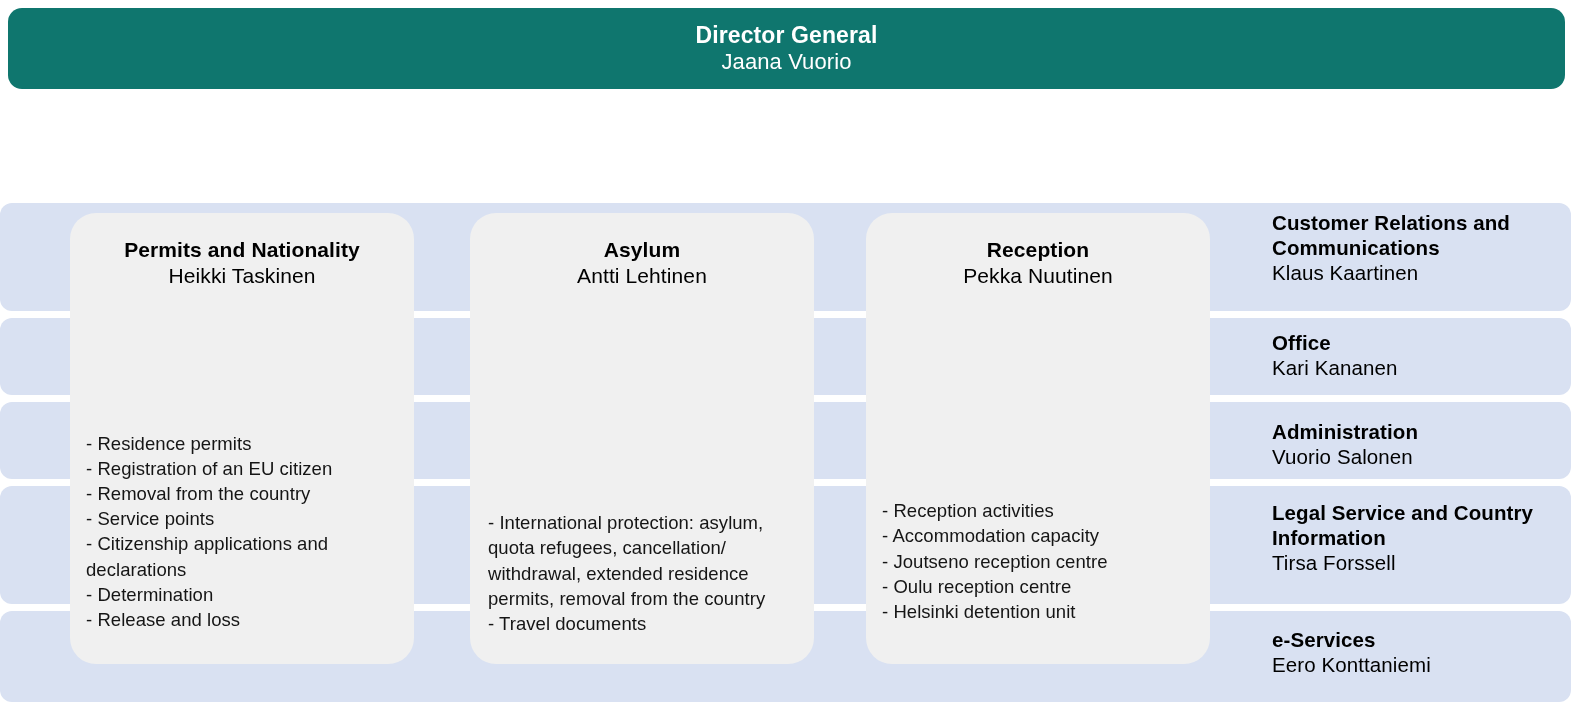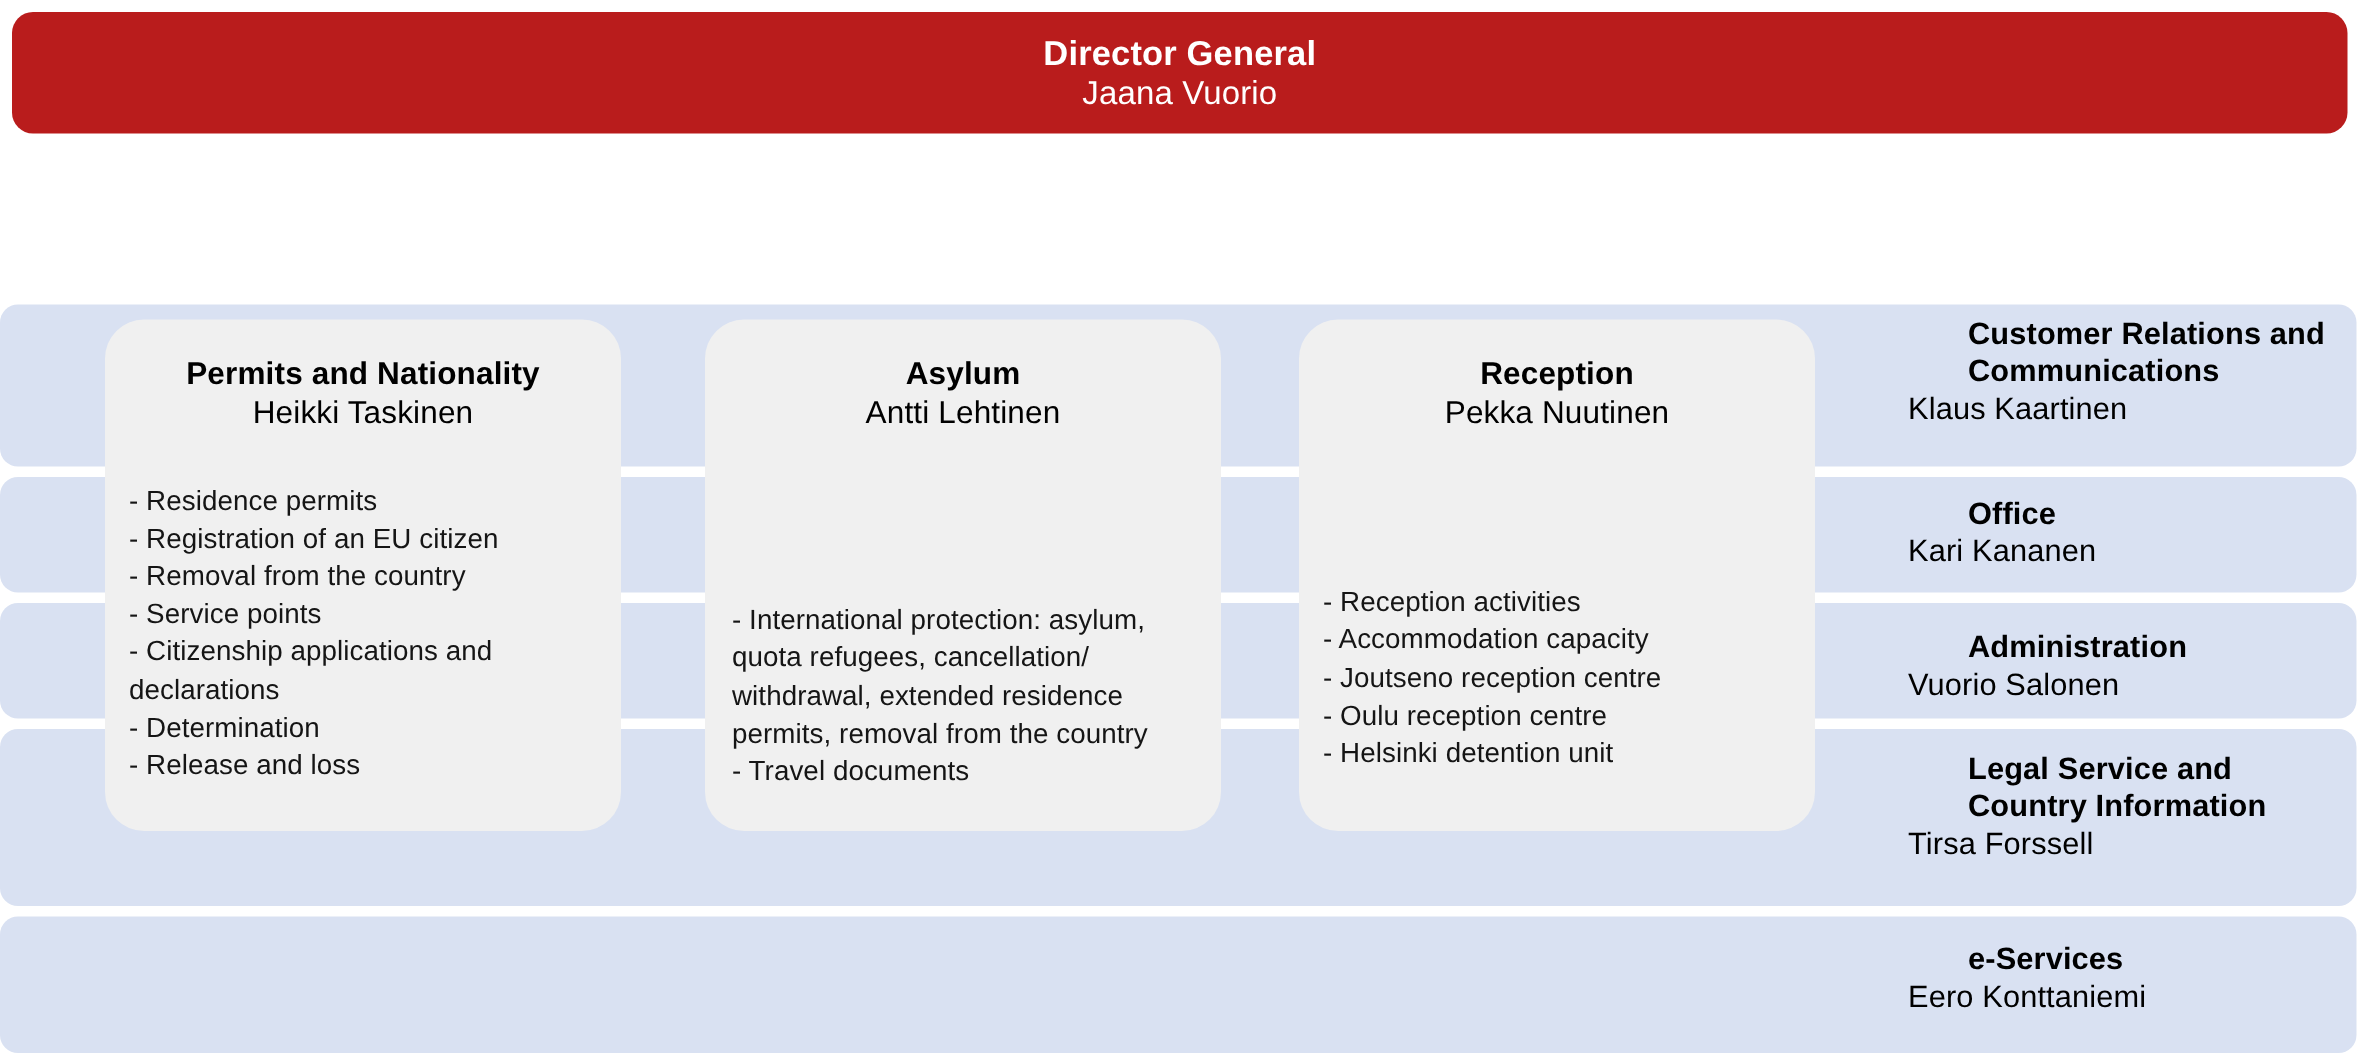--- a/index.html
+++ b/index.html
@@ -17,21 +17,21 @@
     height: 702px;
     background: #ffffff;
     overflow: hidden;
   }
 
   
   .banner {
     position: absolute;
     left: 8px;
     width: 1557px;
-    background: #b91c1c;
+    background: #0f766e;
     border-radius: 14px;
     color: #ffffff;
     text-align: center;
     box-sizing: border-box;
     display: flex;
     flex-direction: column;
     align-items: center;
     justify-content: center;
   }
   #banner-director { top: 8px; height: 81px; }
@@ -57,21 +57,21 @@
     left: 0px;
     width: 1571px;
     background: #D9E1F2;
     border-radius: 12px;
   }
 
   
   .dept-card {
     position: absolute;
     top: 213px;
-    height: 341px;
+    height: 451px;
     background: #F0F0F0;
     border-radius: 26px;
     box-sizing: border-box;
     padding: 24px 16px 14px 16px;
     display: flex;
     flex-direction: column;
   }
   #card-permits   { left: 70px;  width: 344px; }
   #card-asylum    { left: 470px; width: 344px; }
   #card-reception { left: 866px; width: 344px; }
@@ -109,21 +109,20 @@
     position: absolute;
     left: 1272px;
     width: 290px;
     color: #000000;
   }
   .unit-title {
     font-size: 20.5px;
     font-weight: bold;
     line-height: 1.22;
     letter-spacing: 0.1px;
-    margin-left: 40px;
   }
   .unit-person {
     font-size: 20.5px;
     font-weight: normal;
     line-height: 1.3;
     letter-spacing: 0.1px;
   }
 </style>
 </head>
 <body>

